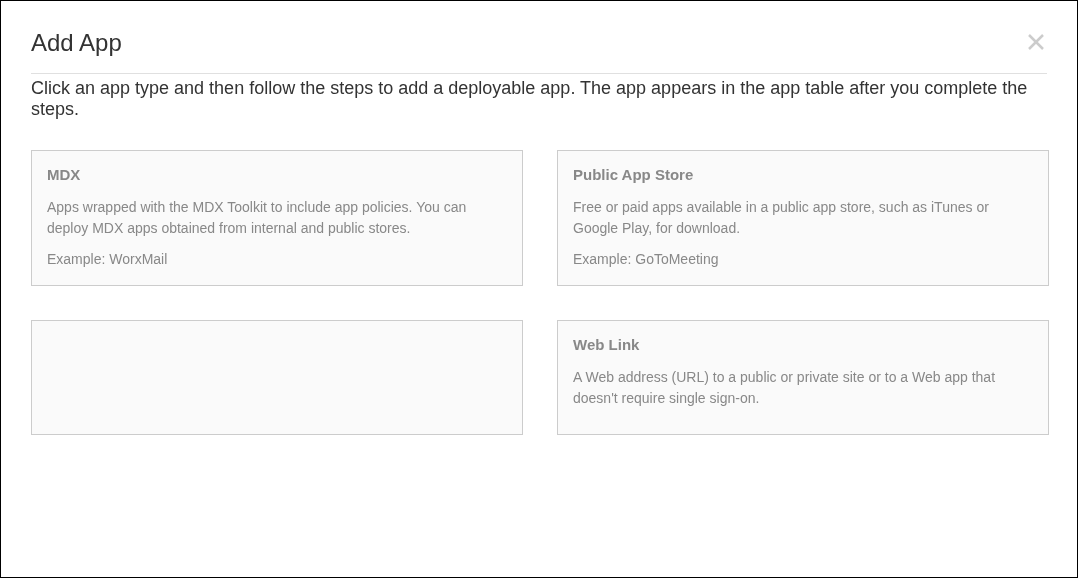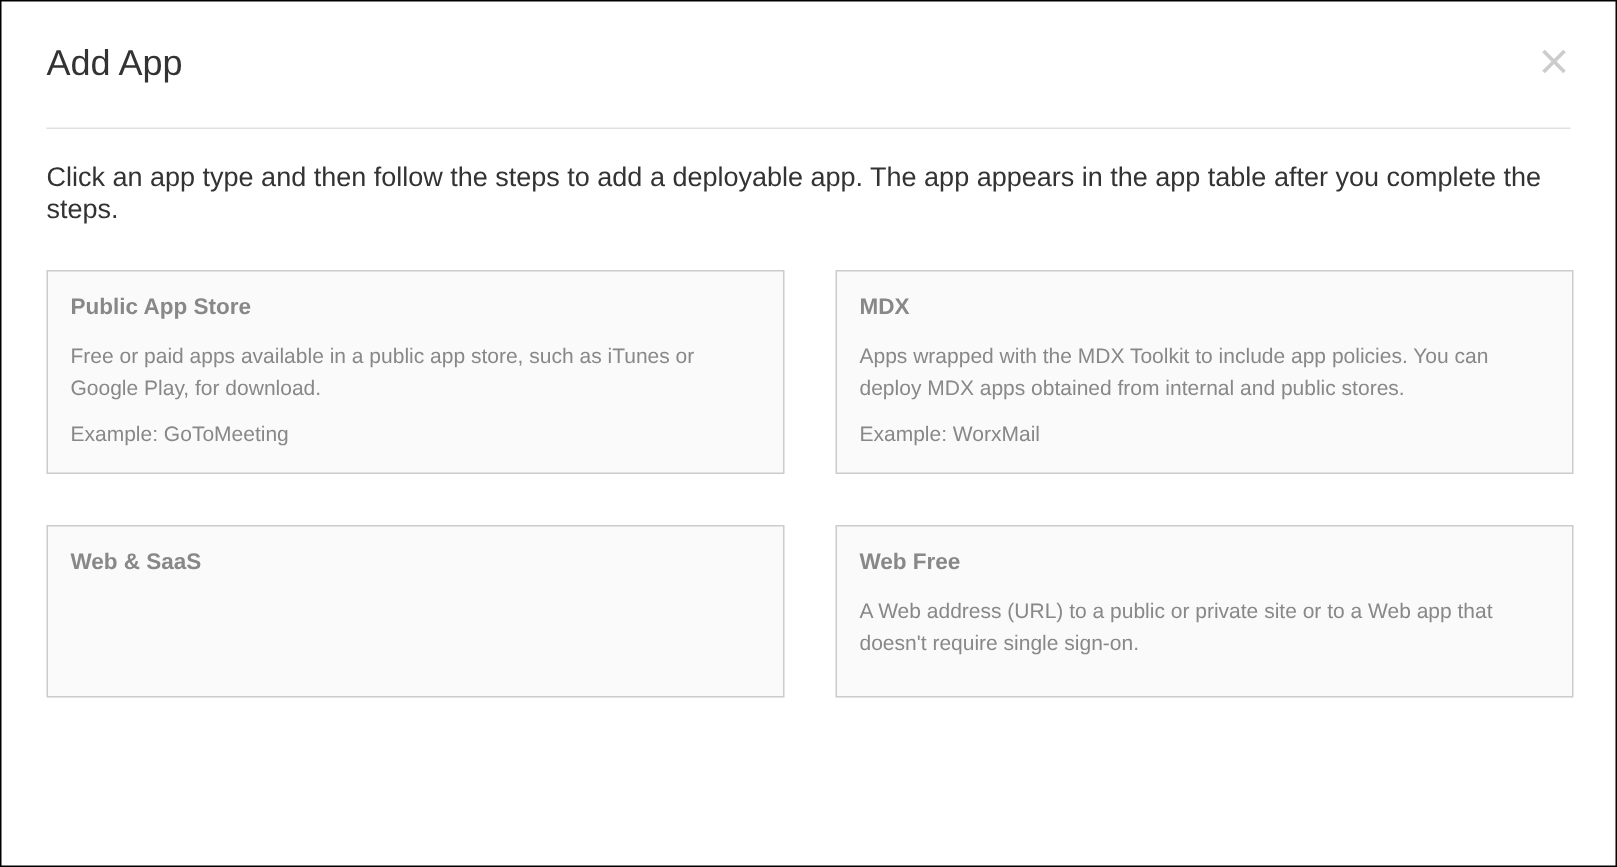--- a/index.html
+++ b/index.html
@@ -15,23 +15,23 @@
       border: 1px solid #000;
     }
     .modal {
       position: relative;
       padding: 28px 30px 30px 30px;
     }
     .header {
       display: flex;
       justify-content: space-between;
       align-items: flex-end;
-      padding-bottom: 28px;
+      padding-bottom: 16px;
       border-bottom: 1px solid #e0e0e0;
-      margin-bottom: 22px;
+      margin-bottom: 4px;
     }
     .title {
       font-size: 24px;
       font-weight: 400;
       color: #333;
     }
     .close-btn {
       color: #ccc;
       font-size: 24px;
       cursor: pointer;
@@ -84,35 +84,34 @@
       <svg width="18" height="18" viewBox="0 0 18 18">
         <line x1="2" y1="2" x2="16" y2="16" stroke="#ccc" stroke-width="2.5"></line>
         <line x1="16" y1="2" x2="2" y2="16" stroke="#ccc" stroke-width="2.5"></line>
       </svg>
     </div>
   </div>
   <div class="instruction">Click an app type and then follow the steps to add a deployable app. The app appears in the app table after you complete the steps.</div>
   <div class="grid">
 
     <div class="card">
+      <div class="card-title">MDX</div>
+      <div class="card-desc">Apps wrapped with the MDX Toolkit to include app policies. You can deploy MDX apps obtained from internal and public stores.</div>
+      <div class="card-example">Example: WorxMail</div>
+    </div>
+
+    <div class="card">
       <div class="card-title">Public App Store</div>
       <div class="card-desc">Free or paid apps available in a public app store, such as iTunes or Google Play, for download.</div>
       <div class="card-example">Example: GoToMeeting</div>
     </div>
 
     <div class="card">
-      <div class="card-title">MDX</div>
-      <div class="card-desc">Apps wrapped with the MDX Toolkit to include app policies. You can deploy MDX apps obtained from internal and public stores.</div>
-      <div class="card-example">Example: WorxMail</div>
-    </div>
-
-    <div class="card">
-      <div class="card-title">Web &amp; SaaS</div>
     </div>
 
 
     <div class="card">
-      <div class="card-title">Web Free</div>
+      <div class="card-title">Web Link</div>
       <div class="card-desc">A Web address (URL) to a public or private site or to a Web app that doesn't require single sign-on.</div>
     </div>
 
   </div>
 </div>
 
 </body></html>

